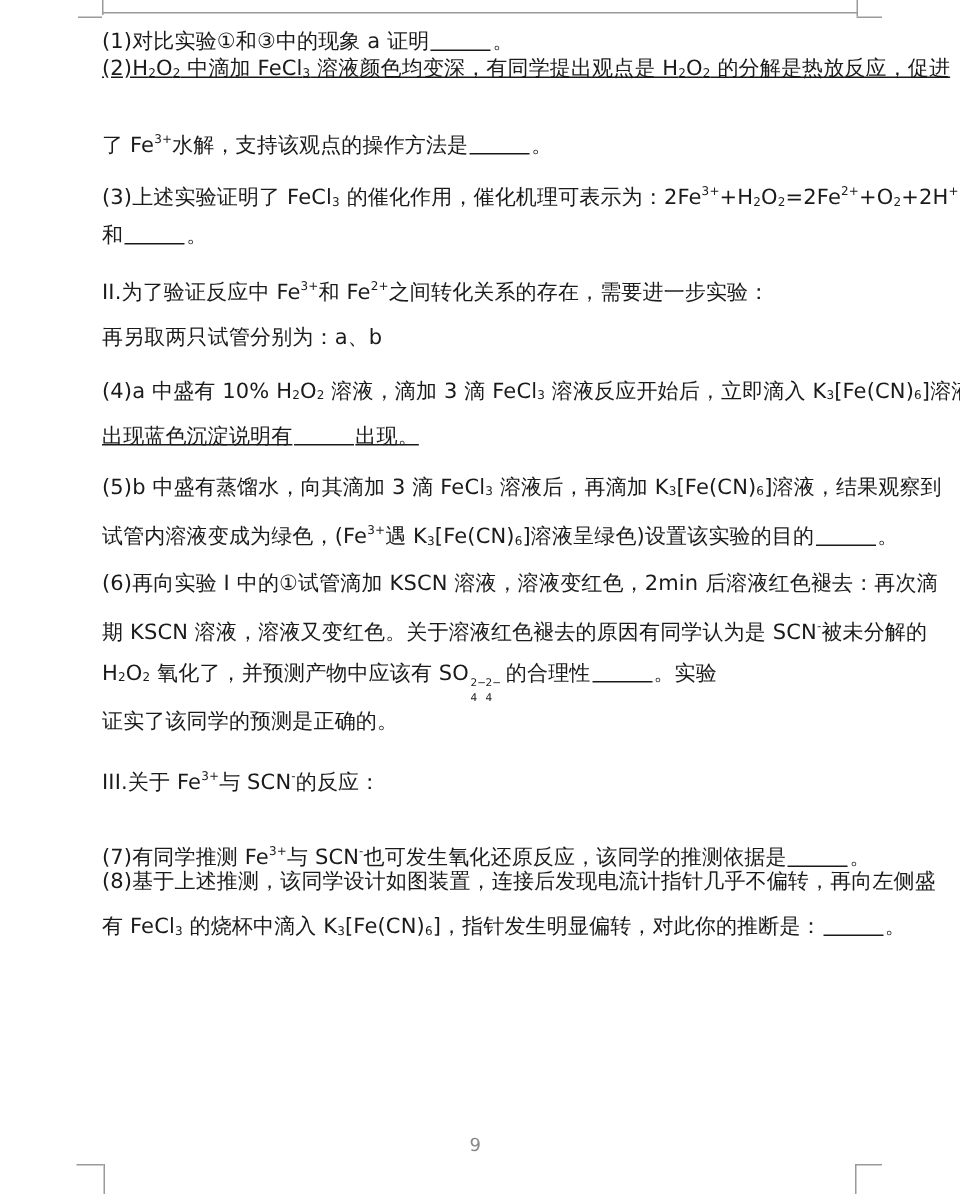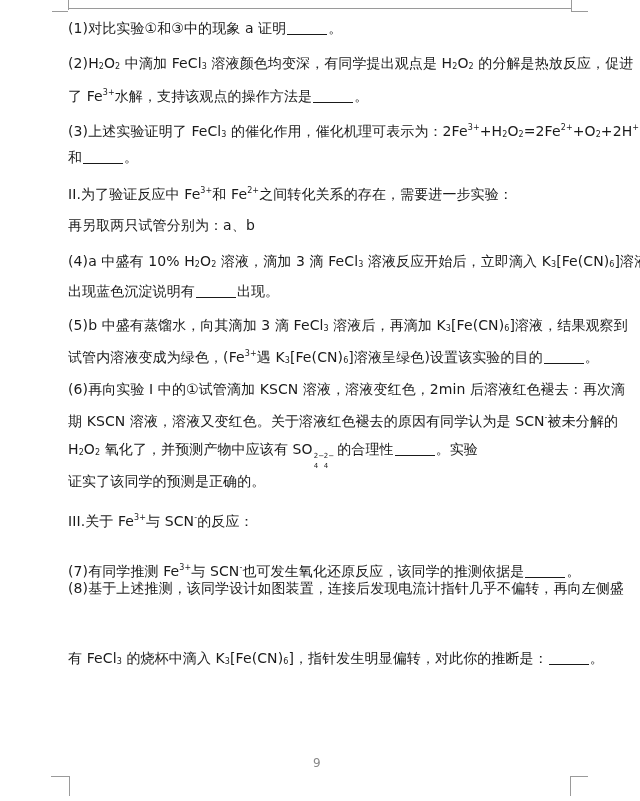--- a/index.html
+++ b/index.html
@@ -27,34 +27,34 @@
   <div class="mark" style="left:52px;top:11px;width:16px;height:1px;"></div>
   <div class="mark" style="left:571px;top:0;width:1px;height:11px;"></div>
   <div class="mark" style="left:571px;top:11px;width:17px;height:1px;"></div>
   <div class="mark" style="left:51px;top:776px;width:18px;height:1px;"></div>
   <div class="mark" style="left:69px;top:776px;width:1px;height:20px;"></div>
   <div class="mark" style="left:570px;top:776px;width:18px;height:1px;"></div>
   <div class="mark" style="left:570px;top:776px;width:1px;height:20px;"></div>
 
   <div class="content">
     <div class="line" style="top:4px;"><span>(1)对比实验①和③中的现象 a 证明</span><span class="blank"></span><span>。</span></div>
-    <div class="line" style="top:39px;"><span>(2)H</span><sub>2</sub><span>O</span><sub>2</sub><span> 中滴加 FeCl</span><sub>3</sub><span> 溶液颜色均变深，有同学提出观点是 H</span><sub>2</sub><span>O</span><sub>2</sub><span> 的分解是热放反应，促进</span></div>
+    <div class="line" style="top:22px;text-decoration:underline;"><span>(2)H</span><sub>2</sub><span>O</span><sub>2</sub><span> 中滴加 FeCl</span><sub>3</sub><span> 溶液颜色均变深，有同学提出观点是 H</span><sub>2</sub><span>O</span><sub>2</sub><span> 的分解是热放反应，促进</span></div>
     <div class="line" style="top:69px;"><span>了 Fe</span><sup>3+</sup><span>水解，支持该观点的操作方法是</span><span class="blank"></span><span>。</span></div>
     <div class="line" style="top:104px;"><span>(3)上述实验证明了 FeCl</span><sub>3</sub><span> 的催化作用，催化机理可表示为：2Fe</span><sup>3+</sup><span>+H</span><sub>2</sub><span>O</span><sub>2</sub><span>=2Fe</span><sup>2+</sup><span>+O</span><sub>2</sub><span>+2H</span><sup>+</sup></div>
     <div class="line" style="top:133px;"><span>和</span><span class="blank"></span><span>。</span></div>
     <div class="line" style="top:167px;"><span>II.为了验证反应中 Fe</span><sup>3+</sup><span>和 Fe</span><sup>2+</sup><span>之间转化关系的存在，需要进一步实验：</span></div>
     <div class="line" style="top:201px;"><span>再另取两只试管分别为：a、b</span></div>
     <div class="line" style="top:237px;"><span>(4)a 中盛有 10% H</span><sub>2</sub><span>O</span><sub>2</sub><span> 溶液，滴加 3 滴 FeCl</span><sub>3</sub><span> 溶液反应开始后，立即滴入 K</span><sub>3</sub><span>[Fe(CN)</span><sub>6</sub><span>]溶液，</span></div>
-    <div class="line" style="top:267px;"><span>出现蓝色沉淀说明有</span><span class="blank"></span><span>出现。</span></div>
+    <div class="line" style="top:267px;text-decoration:underline;"><span>出现蓝色沉淀说明有</span><span class="blank"></span><span>出现。</span></div>
     <div class="line" style="top:301px;"><span>(5)b 中盛有蒸馏水，向其滴加 3 滴 FeCl</span><sub>3</sub><span> 溶液后，再滴加 K</span><sub>3</sub><span>[Fe(CN)</span><sub>6</sub><span>]溶液，结果观察到</span></div>
     <div class="line" style="top:330px;"><span>试管内溶液变成为绿色，(Fe</span><sup>3+</sup><span>遇 K</span><sub>3</sub><span>[Fe(CN)</span><sub>6</sub><span>]溶液呈绿色)设置该实验的目的</span><span class="blank"></span><span>。</span></div>
     <div class="line" style="top:365px;"><span>(6)再向实验 I 中的①试管滴加 KSCN 溶液，溶液变红色，2min 后溶液红色褪去：再次滴</span></div>
     <div class="line" style="top:394px;"><span>期 KSCN 溶液，溶液又变红色。关于溶液红色褪去的原因有同学认为是 SCN</span><sup>-</sup><span>被未分解的</span></div>
     <div class="line" style="top:425px;"><span>H</span><sub>2</sub><span>O</span><sub>2</sub><span> 氧化了，并预测产物中应该有 SO</span><span class="chem-sup"><span class="s1">2−</span><span class="s2">4</span></span><span class="chem-sup"><span class="s1">2−</span><span class="s2">4</span></span><span> 的合理性</span><span class="blank"></span><span>。实验</span></div>
     <div class="line" style="top:457px;"><span>证实了该同学的预测是正确的。</span></div>
     <div class="line" style="top:494px;"><span>III.关于 Fe</span><sup>3+</sup><span>与 SCN</span><sup>-</sup><span>的反应：</span></div>
     <div class="line" style="top:544px;"><span>(7)有同学推测 Fe</span><sup>3+</sup><span>与 SCN</span><sup>-</sup><span>也可发生氧化还原反应，该同学的推测依据是</span><span class="blank"></span><span>。</span></div>
     <div class="line" style="top:564px;"><span>(8)基于上述推测，该同学设计如图装置，连接后发现电流计指针几乎不偏转，再向左侧盛</span></div>
-    <div class="line" style="top:594px;margin-top:40px;"><span>有 FeCl</span><sub>3</sub><span> 的烧杯中滴入 K</span><sub>3</sub><span>[Fe(CN)</span><sub>6</sub><span>]，指针发生明显偏转，对此你的推断是：</span><span class="blank"></span><span>。</span></div>
+    <div class="line" style="top:594px;"><span>有 FeCl</span><sub>3</sub><span> 的烧杯中滴入 K</span><sub>3</sub><span>[Fe(CN)</span><sub>6</sub><span>]，指针发生明显偏转，对此你的推断是：</span><span class="blank"></span><span>。</span></div>
   </div>
 
   <div class="page-number">9</div>
 </div>
 
 </body></html>

